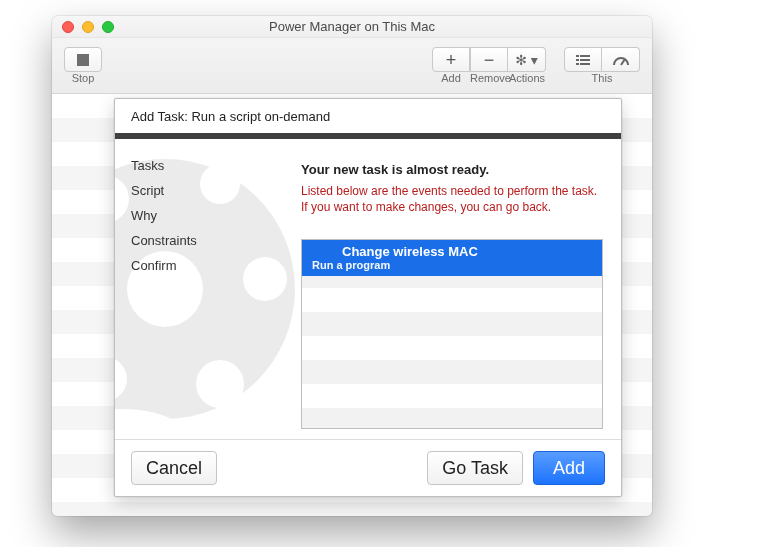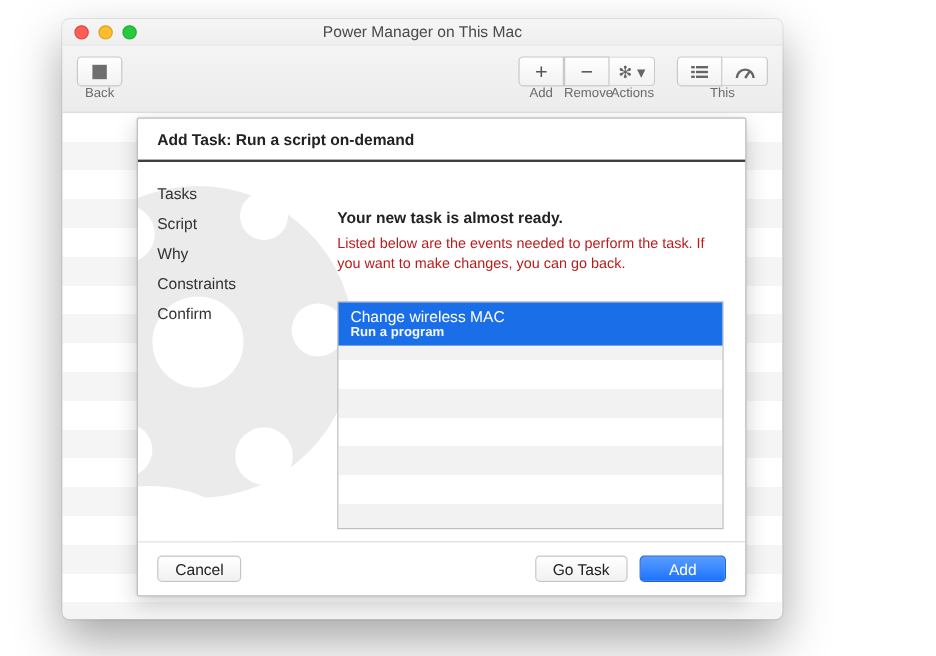--- a/index.html
+++ b/index.html
@@ -86,29 +86,30 @@
   background: #fff;
   border: 1px solid #bfbfbf;
   border-radius: 2px;
   box-shadow: 0 6px 18px rgba(0,0,0,0.18), 0 0 0 1px rgba(0,0,0,0.04);
   display: flex;
   flex-direction: column;
 }
 .sheet-head {
   padding: 10px 16px 9px;
   font-size: 13px;
-  font-weight: 700;
+  font-weight: 400;
   color: #222;
-  border-bottom: 2px solid #404040;
+  border-bottom: 6px solid #404040;
 }
 .sheet-body {
   flex: 1;
   display: flex;
   position: relative;
   overflow: hidden;
+  gap: 20px;
 }
 .sidebar {
   width: 158px;
   padding: 14px 16px;
   font-size: 13px;
   color: #333;
   position: relative;
   z-index: 2;
 }
 .sidebg {
@@ -140,33 +141,33 @@
     to bottom,
     #ffffff 0, #ffffff 24px,
     #f2f2f2 24px, #f2f2f2 48px
   );
 }
 .event {
   background: #1a6fe8;
   color: #fff;
   padding: 4px 10px 5px;
 }
-.event .ename { font-weight: 400; font-size: 13px; }
+.event .ename { font-weight: 700; font-size: 13px; margin-left: 30px; }
 .event .esub { font-size: 11px; opacity: 0.95; font-weight: bold; }
 .sheet-foot {
   border-top: 1px solid #ddd;
   padding: 11px 16px;
   display: flex;
   gap: 10px;
   align-items: center;
 }
 .macbtn {
   height: 22px;
-  padding: 4px 14px;
-  font-size: 13px;
+  padding: 16px 14px;
+  font-size: 18px;
   border-radius: 4px;
   border: 1px solid #c5c5c5;
   background: linear-gradient(#ffffff,#f1f1f1);
   color: #222;
   cursor: default;
   display: inline-flex;
   align-items: center;
   justify-content: center;
   text-align: center;
 }
@@ -191,21 +192,21 @@
       <div class="tl green"></div>
     </div>
     <div class="title">Power Manager on This Mac</div>
   </div>
 
   <div class="toolbar">
     <div class="tool">
       <div class="btn">
           <div class="square"></div>
         </div>
-      <span>Back</span>
+      <span>Stop</span>
     </div>
     <div class="spacer"></div>
     <div class="toolwrap">
       <div class="toolgroup">
         <div class="segbtn">
             <span class="plusminus">+</span>
           </div>
         <div class="segbtn">
             <span class="plusminus">−</span>
           </div>

